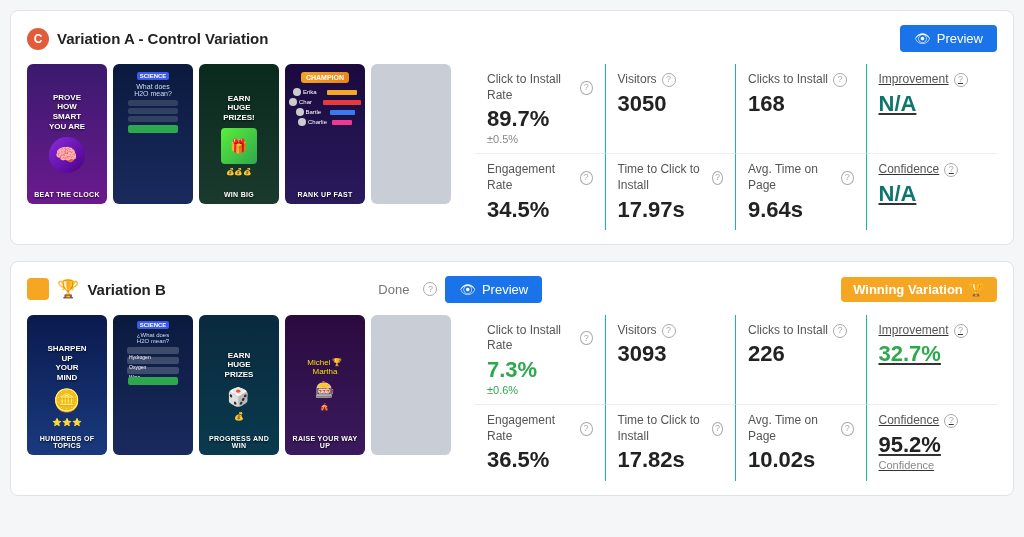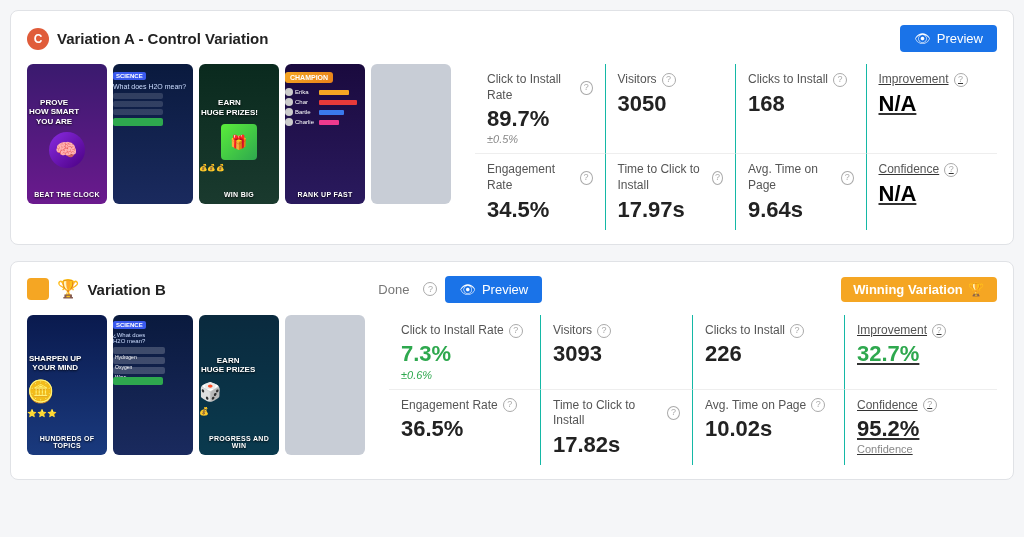--- a/index.html
+++ b/index.html
@@ -113,23 +113,23 @@
       position: relative;
     }
     .screenshot-thumb.gray {
       background: #c8cdd6;
     }
     .thumb-content {
       width: 100%;
       height: 100%;
       display: flex;
       flex-direction: column;
-      align-items: flex-start;
+      align-items: center;
       justify-content: center;
-      padding: 0;
+      padding: 16px;
     }
     
     .thumb-a1 { background: linear-gradient(180deg, #3a1a6e 0%, #6b1a8e 100%); }
     .thumb-a2 { background: linear-gradient(180deg, #0a1a3e 0%, #1a2a5e 100%); }
     .thumb-a3 { background: linear-gradient(180deg, #0a2a1e 0%, #1a3a2e 100%); }
     .thumb-a4 { background: linear-gradient(180deg, #1a0a3e 0%, #2a1a5e 100%); }
     
     .thumb-b1 { background: linear-gradient(180deg, #0a1a4e 0%, #1a3a7e 100%); }
     .thumb-b2 { background: linear-gradient(180deg, #0a1a3e 0%, #1a2a5e 100%); }
     .thumb-b3 { background: linear-gradient(180deg, #0a2a3e 0%, #0a3a4e 100%); }
@@ -242,26 +242,25 @@
       gap: 3px;
       line-height: 1.3;
     }
     .stat-value {
       font-size: 22px;
       font-weight: 700;
       color: #222;
       line-height: 1.1;
     }
     .stat-value.green { color: #2ea84e; }
-    .stat-value.gray { color: #000000; }
+    .stat-value.gray { color: #0f766e; }
     .stat-sub {
       font-size: 11px;
       color: #888;
       margin-top: 2px;
-      font-style: italic;
     }
     .stat-sub.green { color: #2ea84e; }
     .stat-significant {
       font-size: 11px;
       color: #888;
       margin-top: 2px;
     }
   </style>
 </head>
 <body>
@@ -448,20 +447,28 @@
 
       <div class="screenshot-thumb thumb-b3">
         <div class="thumb-content">
           <div class="thumb-top-text">Earn<br>HUGE PRIZES</div>
           <div style="font-size:18px;margin:4px 0;">🎲</div>
           <div style="font-size:8px;color:#aef;">💰</div>
         </div>
         <div class="thumb-label">PROGRESS AND WIN</div>
       </div>
 
+      <div class="screenshot-thumb thumb-b4">
+        <div class="thumb-content">
+          <div style="font-size:8px;color:#ffdf00;text-align:center;">Michel 🏆 Martha</div>
+          <div style="font-size:16px;margin:4px 0;">🎰</div>
+          <div style="font-size:7px;color:#cdf;">🎪</div>
+        </div>
+        <div class="thumb-label">RAISE YOUR WAY UP</div>
+      </div>
 
       <div class="screenshot-thumb gray"></div>
     </div>
 
     <div class="stats-grid">
       <div class="stat-cell">
         <div class="stat-label">
           <span>Click to Install Rate</span>
           <span class="info-icon">?</span>
         </div>

